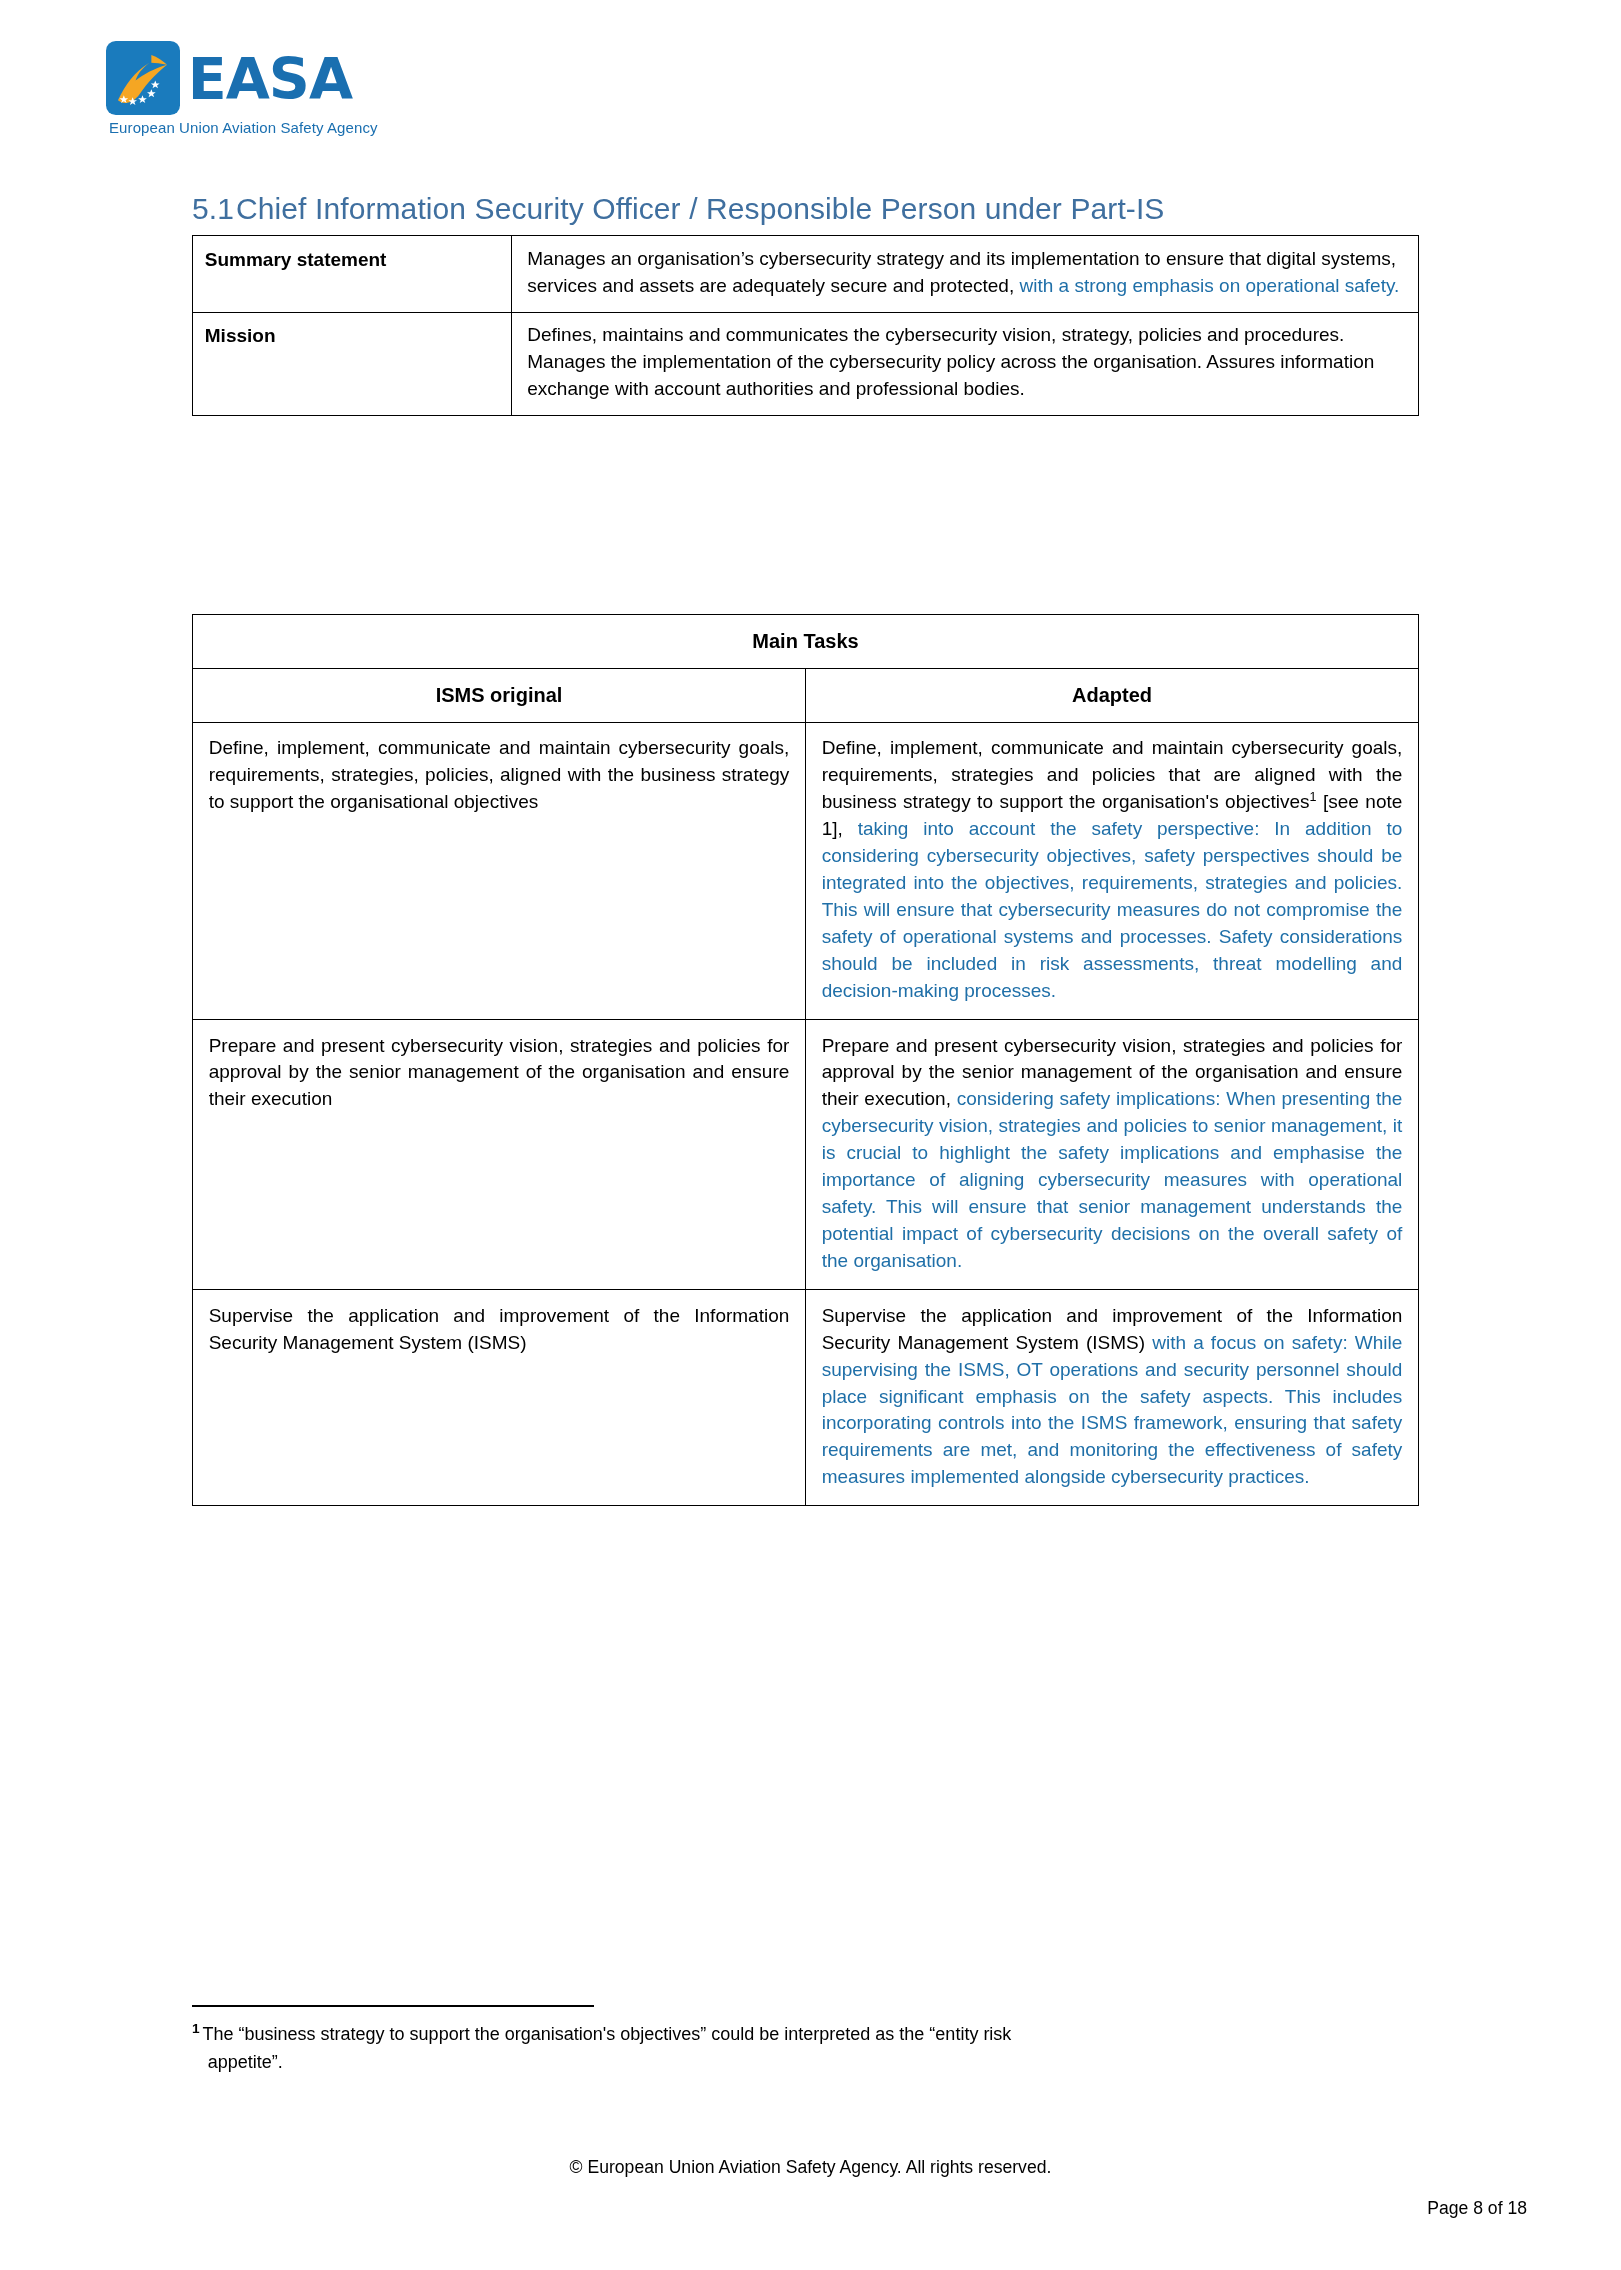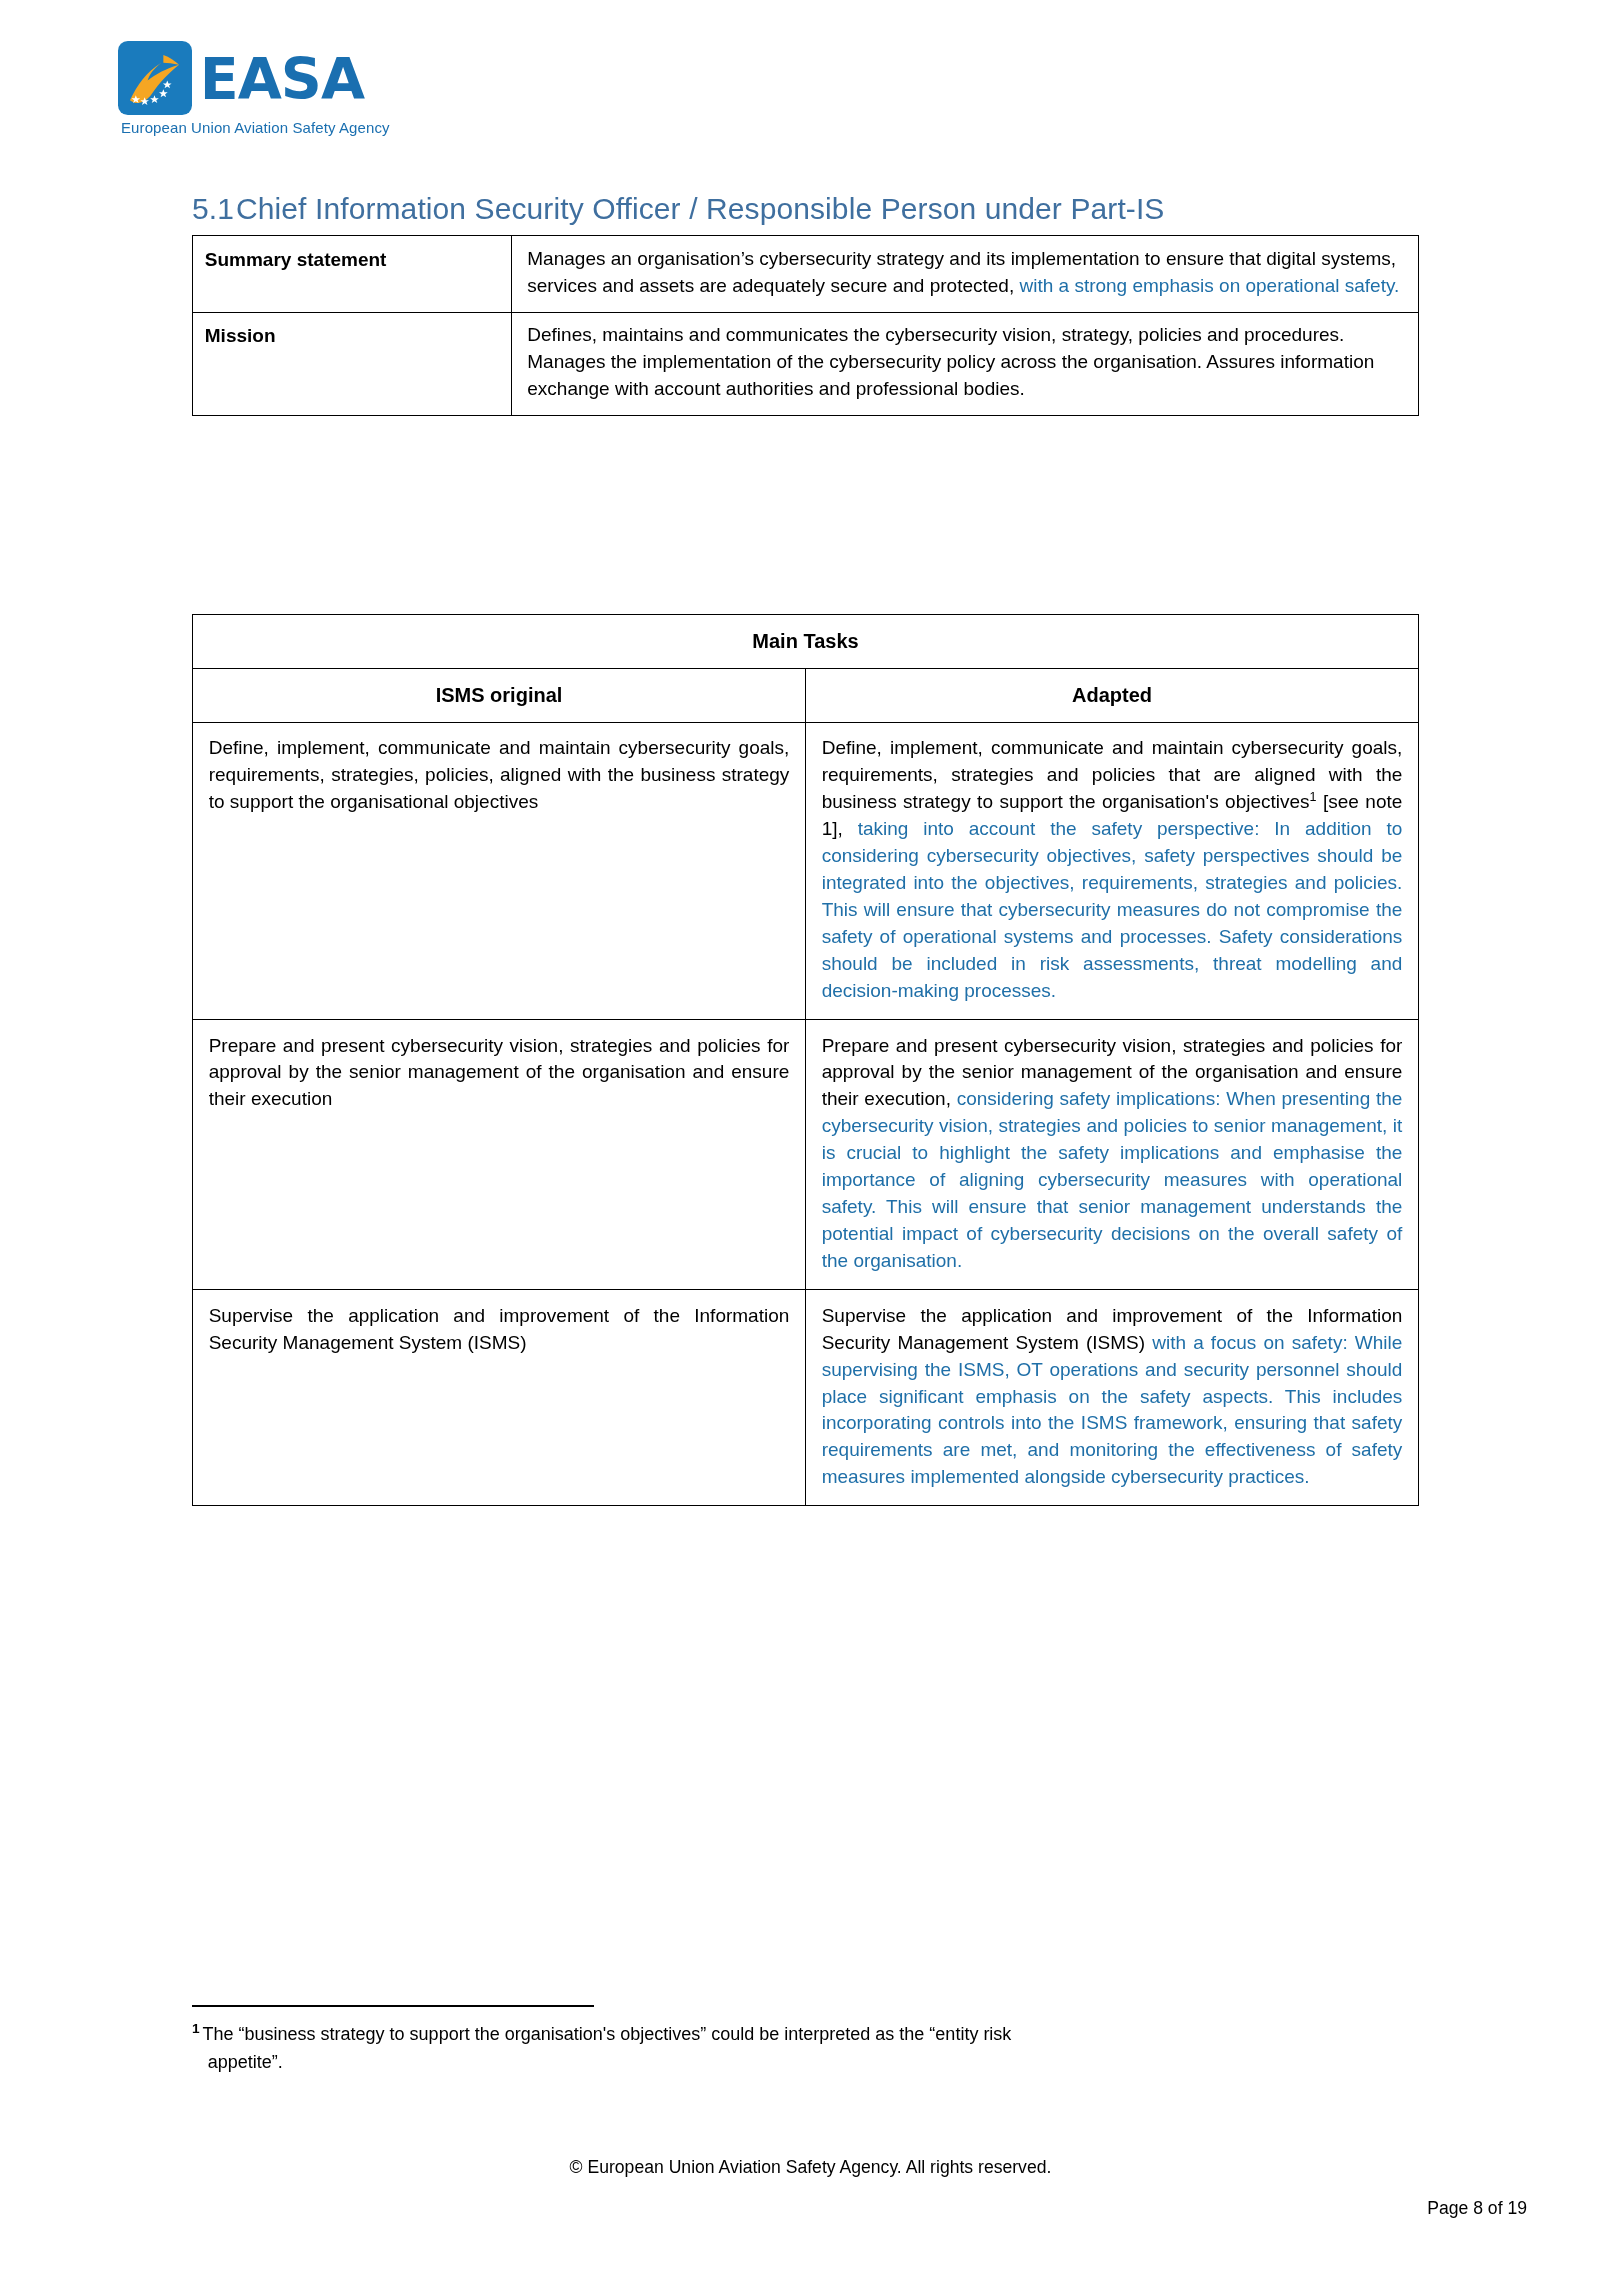--- a/index.html
+++ b/index.html
@@ -12,21 +12,21 @@
     height: 2270px;
     position: relative;
     font-family: "Liberation Sans", sans-serif;
     color: #000000;
     overflow: hidden;
   }
 
   
   #header-logo {
     position: absolute;
-    left: 118px;
+    left: 106px;
     top: 41px;
     width: 412px;
     height: 106px;
   }
   .logo-row {
     display: flex;
     align-items: center;
     gap: 7.8px;
   }
   .logo-mark {
@@ -259,14 +259,14 @@
 
 <div id="footnote-rule"></div>
 <div id="footnote">
   <span class="marker">1</span><span>The “business strategy to support the organisation's objectives” could be interpreted as the “entity risk</span>
   <span class="cont">appetite”.</span>
 </div>
 
 <div id="page-footer">
   <div>© European Union Aviation Safety Agency. All rights reserved.</div>
 </div>
-<div id="page-number">Page 8 of 19</div>
+<div id="page-number">Page 8 of 18</div>
 
 
 </body></html>

